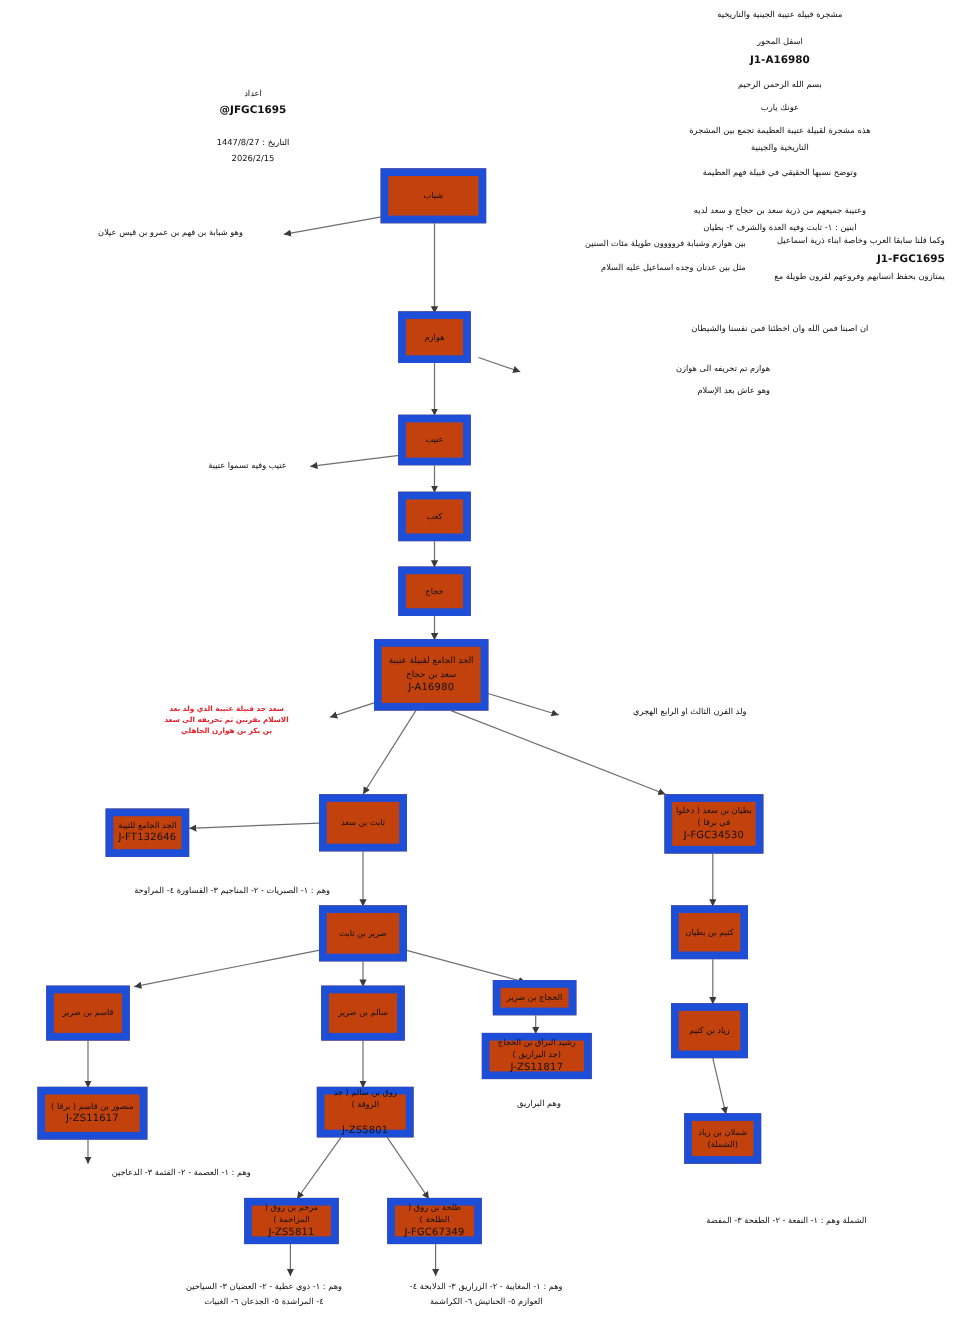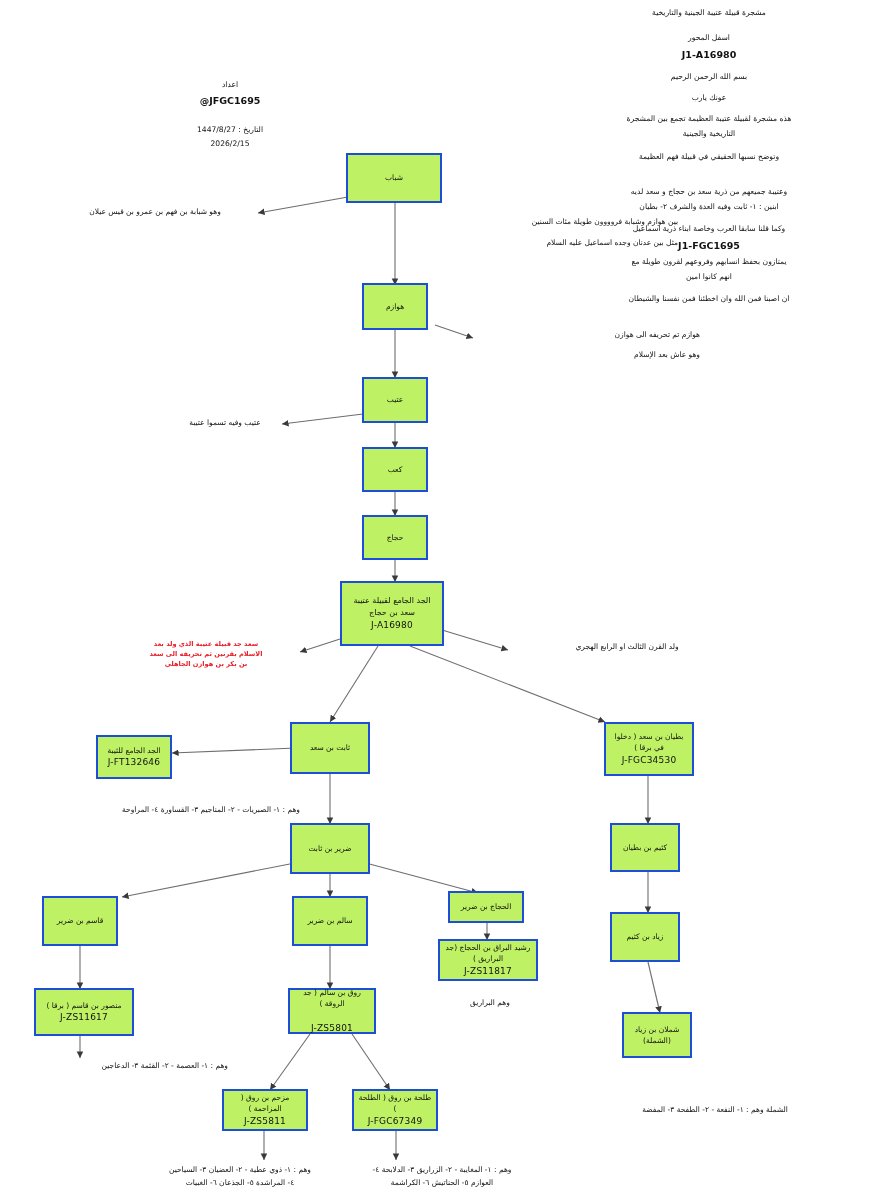--- a/index.html
+++ b/index.html
@@ -6,21 +6,21 @@
   html,body{margin:0;padding:0;}
   body{
     width:873px;height:1200px;background:#ffffff;
     font-family:"DejaVu Sans","Liberation Sans",sans-serif;
     color:#1a1a1a;position:relative;overflow:hidden;
   }
   #stage{position:absolute;left:0;top:0;width:873px;height:1200px;}
   svg#edges{position:absolute;left:0;top:0;width:873px;height:1200px;pointer-events:none;}
 
   .node{
-    position:absolute;background:#bef264;border:2px solid #1d4ed8;
+    position:absolute;background:#c2410c;border:7px solid #1d4ed8;
     box-sizing:border-box;display:flex;flex-direction:column;
     align-items:center;justify-content:center;text-align:center;
     font-size:7.5px;line-height:1.5;color:#111;padding:6px 3px;
   }
   .node .nm{font-size:7.5px;}
   .node .code{font-size:9px;font-weight:normal;font-family:"DejaVu Sans","Liberation Sans",sans-serif;letter-spacing:.2px;}
   .node .big{font-size:8px;}
 
   .ann{position:absolute;font-size:7.5px;line-height:1.75;color:#111;text-align:center;}
   .ann.red{color:#E8202A;font-weight:bold;font-size:6.6px;line-height:1.55;}
@@ -118,25 +118,24 @@
     <div>التاريخية والجينية</div>
     <div style="height:8px"></div>
     <div>وتوضح نسبها الحقيقي في قبيلة فهم العظيمة</div>
   </div>
 
   <div class="hdr" style="right:14px;top:185px;width:300px;">
     <div>وعتيبة جميعهم من ذرية سعد بن حجاج و سعد لديه</div>
     <div>ابنين : ١- ثابت وفيه العدة والشرف ٢- بطيان</div>
   </div>
 
-  <div class="hdr" style="right:14px;top:222px;width:300px;">
+  <div class="hdr" style="right:14px;top:212px;width:300px;text-align:right;">
     <div>وكما قلنا سابقا العرب وخاصة ابناء ذرية اسماعيل</div>
     <div class="code">J1-FGC1695</div>
     <div>يمتازون بحفظ انسابهم وفروعهم لقرون طويلة مع</div>
-    <div>انهم كانوا امين</div>
   </div>
 
   <div class="hdr" style="right:14px;top:292px;width:300px;">
     <div>ان اصبنا فمن الله وان اخطئنا فمن نفسنا والشيطان</div>
   </div>
 
   <div class="meta" style="left:130px;top:78px;width:200px;">
     <div>اعداد</div>
     <div class="code">JFGC1695@</div>
   </div>

